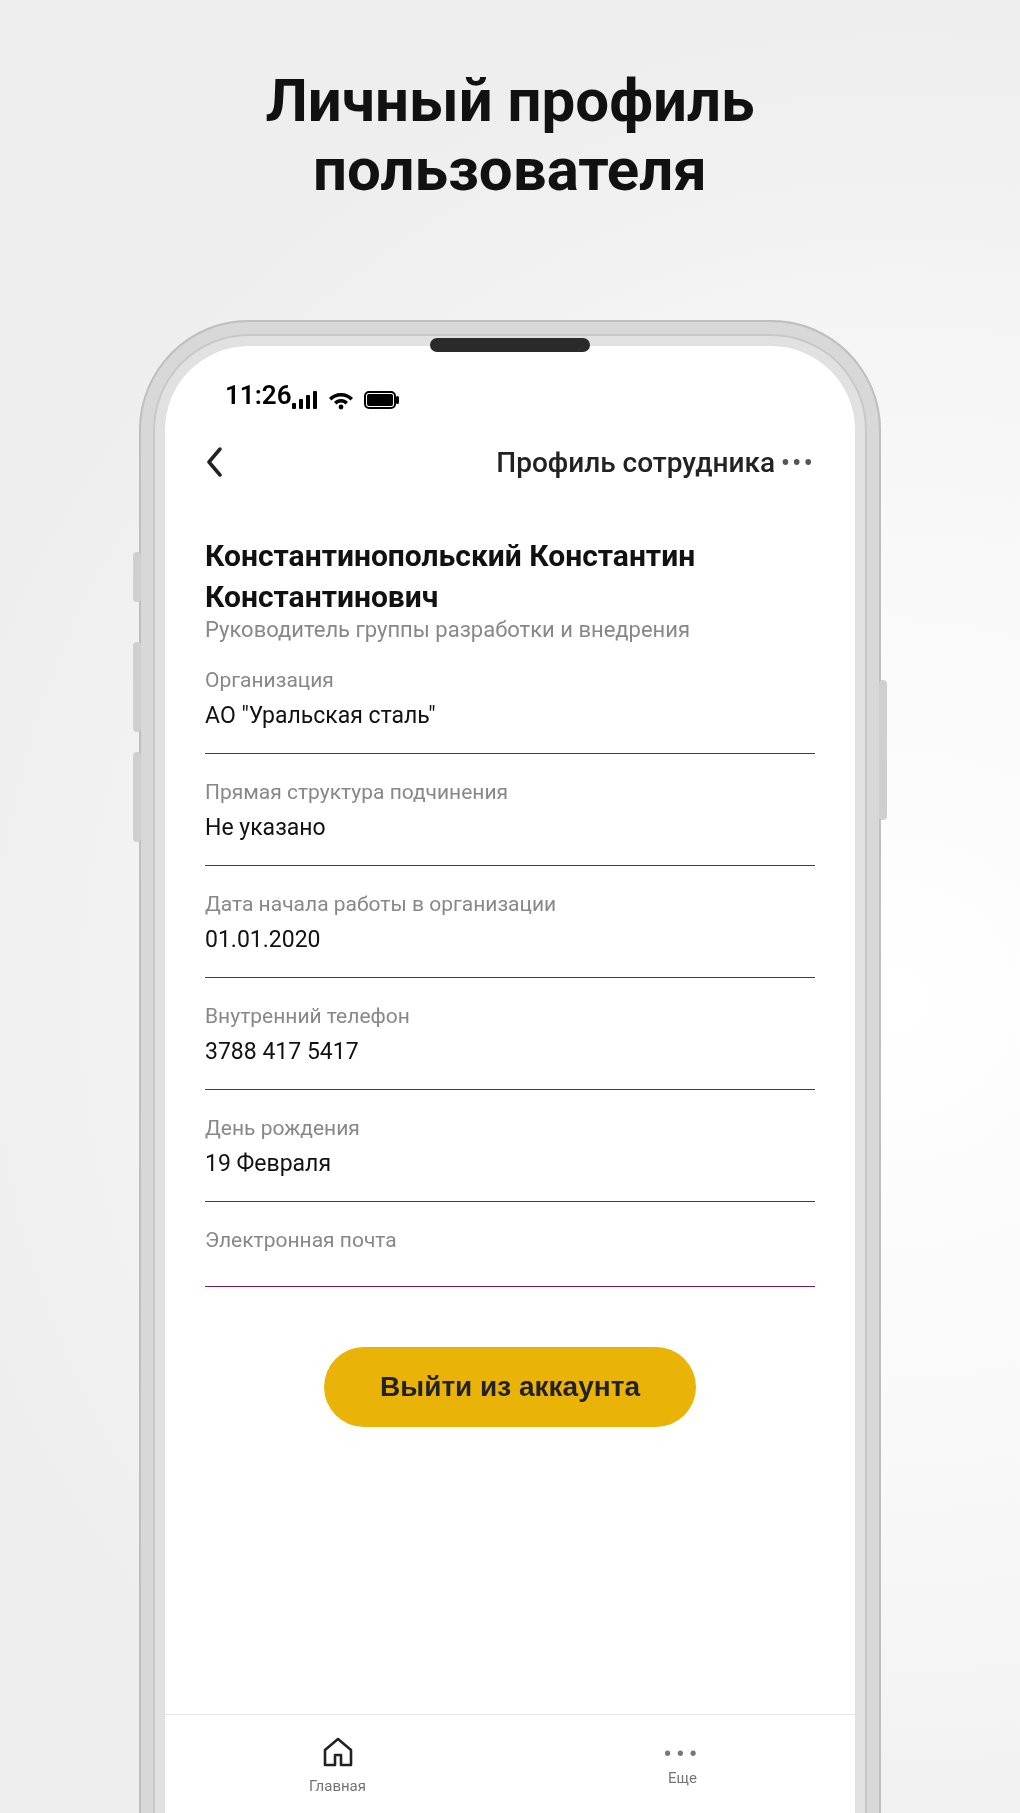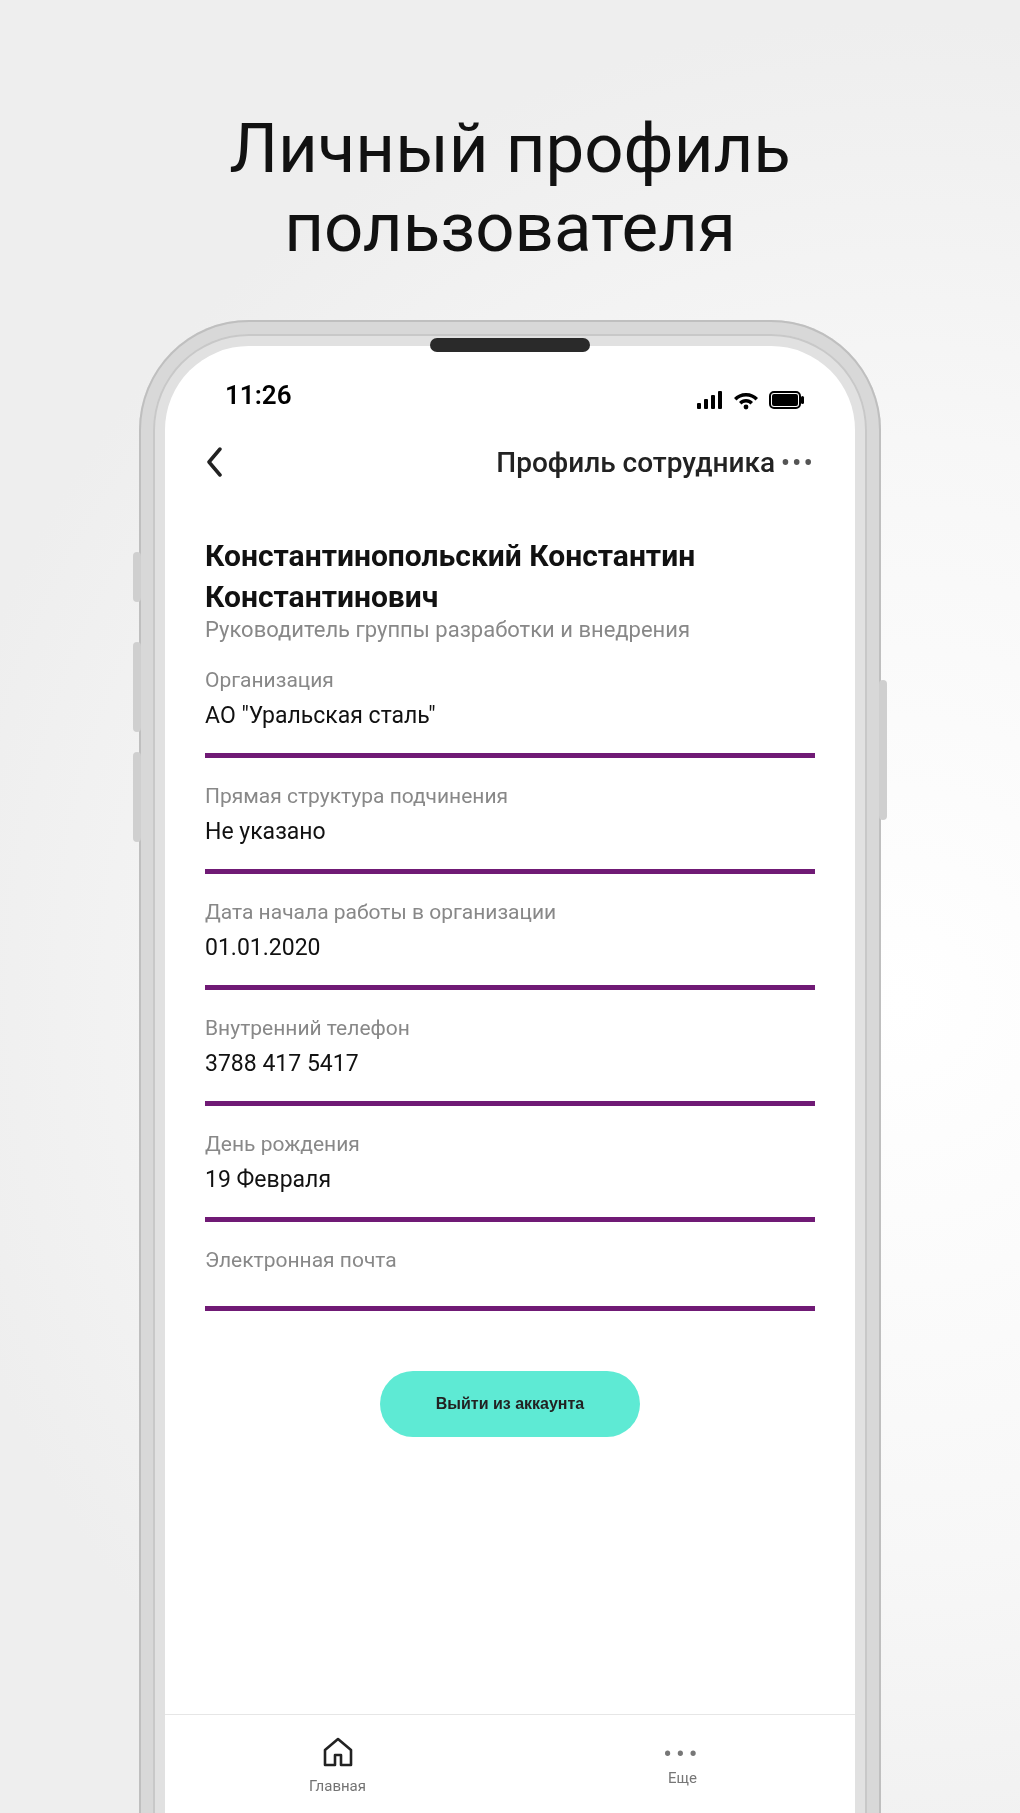--- a/index.html
+++ b/index.html
@@ -14,25 +14,25 @@
     position: absolute;
     inset: 0;
     background:
       radial-gradient(ellipse 1400px 1400px at 900px 1000px, #ffffff 0%, #f7f7f7 40%, #eeeeee 70%);
     z-index: 0;
   }
   .page-title {
     position: relative;
     z-index: 1;
     text-align: center;
-    font-size: 69px;
-    font-weight: 400;
+    font-size: 60px;
+    font-weight: 700;
     color: #111;
     line-height: 1.15;
-    padding-top: 109px;
+    padding-top: 66px;
   }
   .phone-wrap {
     position: absolute;
     left: 50%;
     transform: translateX(-50%);
     top: 320px;
     z-index: 2;
   }
   .phone {
     width: 742px;
@@ -81,21 +81,21 @@
   }
   .side-btn.l1 { left: -6px; top: 232px; width: 8px; height: 50px; }
   .side-btn.l2 { left: -6px; top: 322px; width: 8px; height: 90px; }
   .side-btn.l3 { left: -6px; top: 432px; width: 8px; height: 90px; }
   .side-btn.r1 { right: -6px; top: 360px; width: 8px; height: 140px; }
 
   .status-bar {
     height: 70px;
     display: flex;
     align-items: flex-end;
-    justify-content: space-between;
+    justify-content: flex-start;
     padding: 0 50px 6px 60px;
     font-size: 26px;
     font-weight: 600;
     color: #000;
   }
   .status-right { display: flex; align-items: center; gap: 10px; }
   .status-right svg { display: block; }
 
   .nav-bar {
     height: 92px;
@@ -125,46 +125,46 @@
     color: #111;
     line-height: 1.35;
     margin-top: 28px;
   }
   .person-role {
     font-size: 22px;
     color: #888;
   }
 
   .field {
-    border-bottom: 5px solid #701a75;
+    border-bottom: 1px solid #701a75;
     padding: 26px 0 24px 0;
   }
   .field:first-of-type { margin-top: 50px; }
   .field-label {
     font-size: 21px;
     color: #888;
     margin-bottom: 10px;
   }
   .field-value {
     font-size: 23px;
     color: #111;
     font-weight: 400;
   }
 
   .logout-wrap {
     display: flex;
     justify-content: center;
     margin-top: 60px;
   }
   .logout-btn {
-    background: #5eead4;
+    background: #eab308;
     border: none;
     border-radius: 40px;
     padding: 24px 56px;
-    font-size: 16px;
+    font-size: 28px;
     font-weight: 600;
     color: #222;
     cursor: pointer;
   }
 
   .tab-bar {
     height: 100px;
     border-top: 1px solid #e6e6e6;
     display: flex;
     background: #fff;

